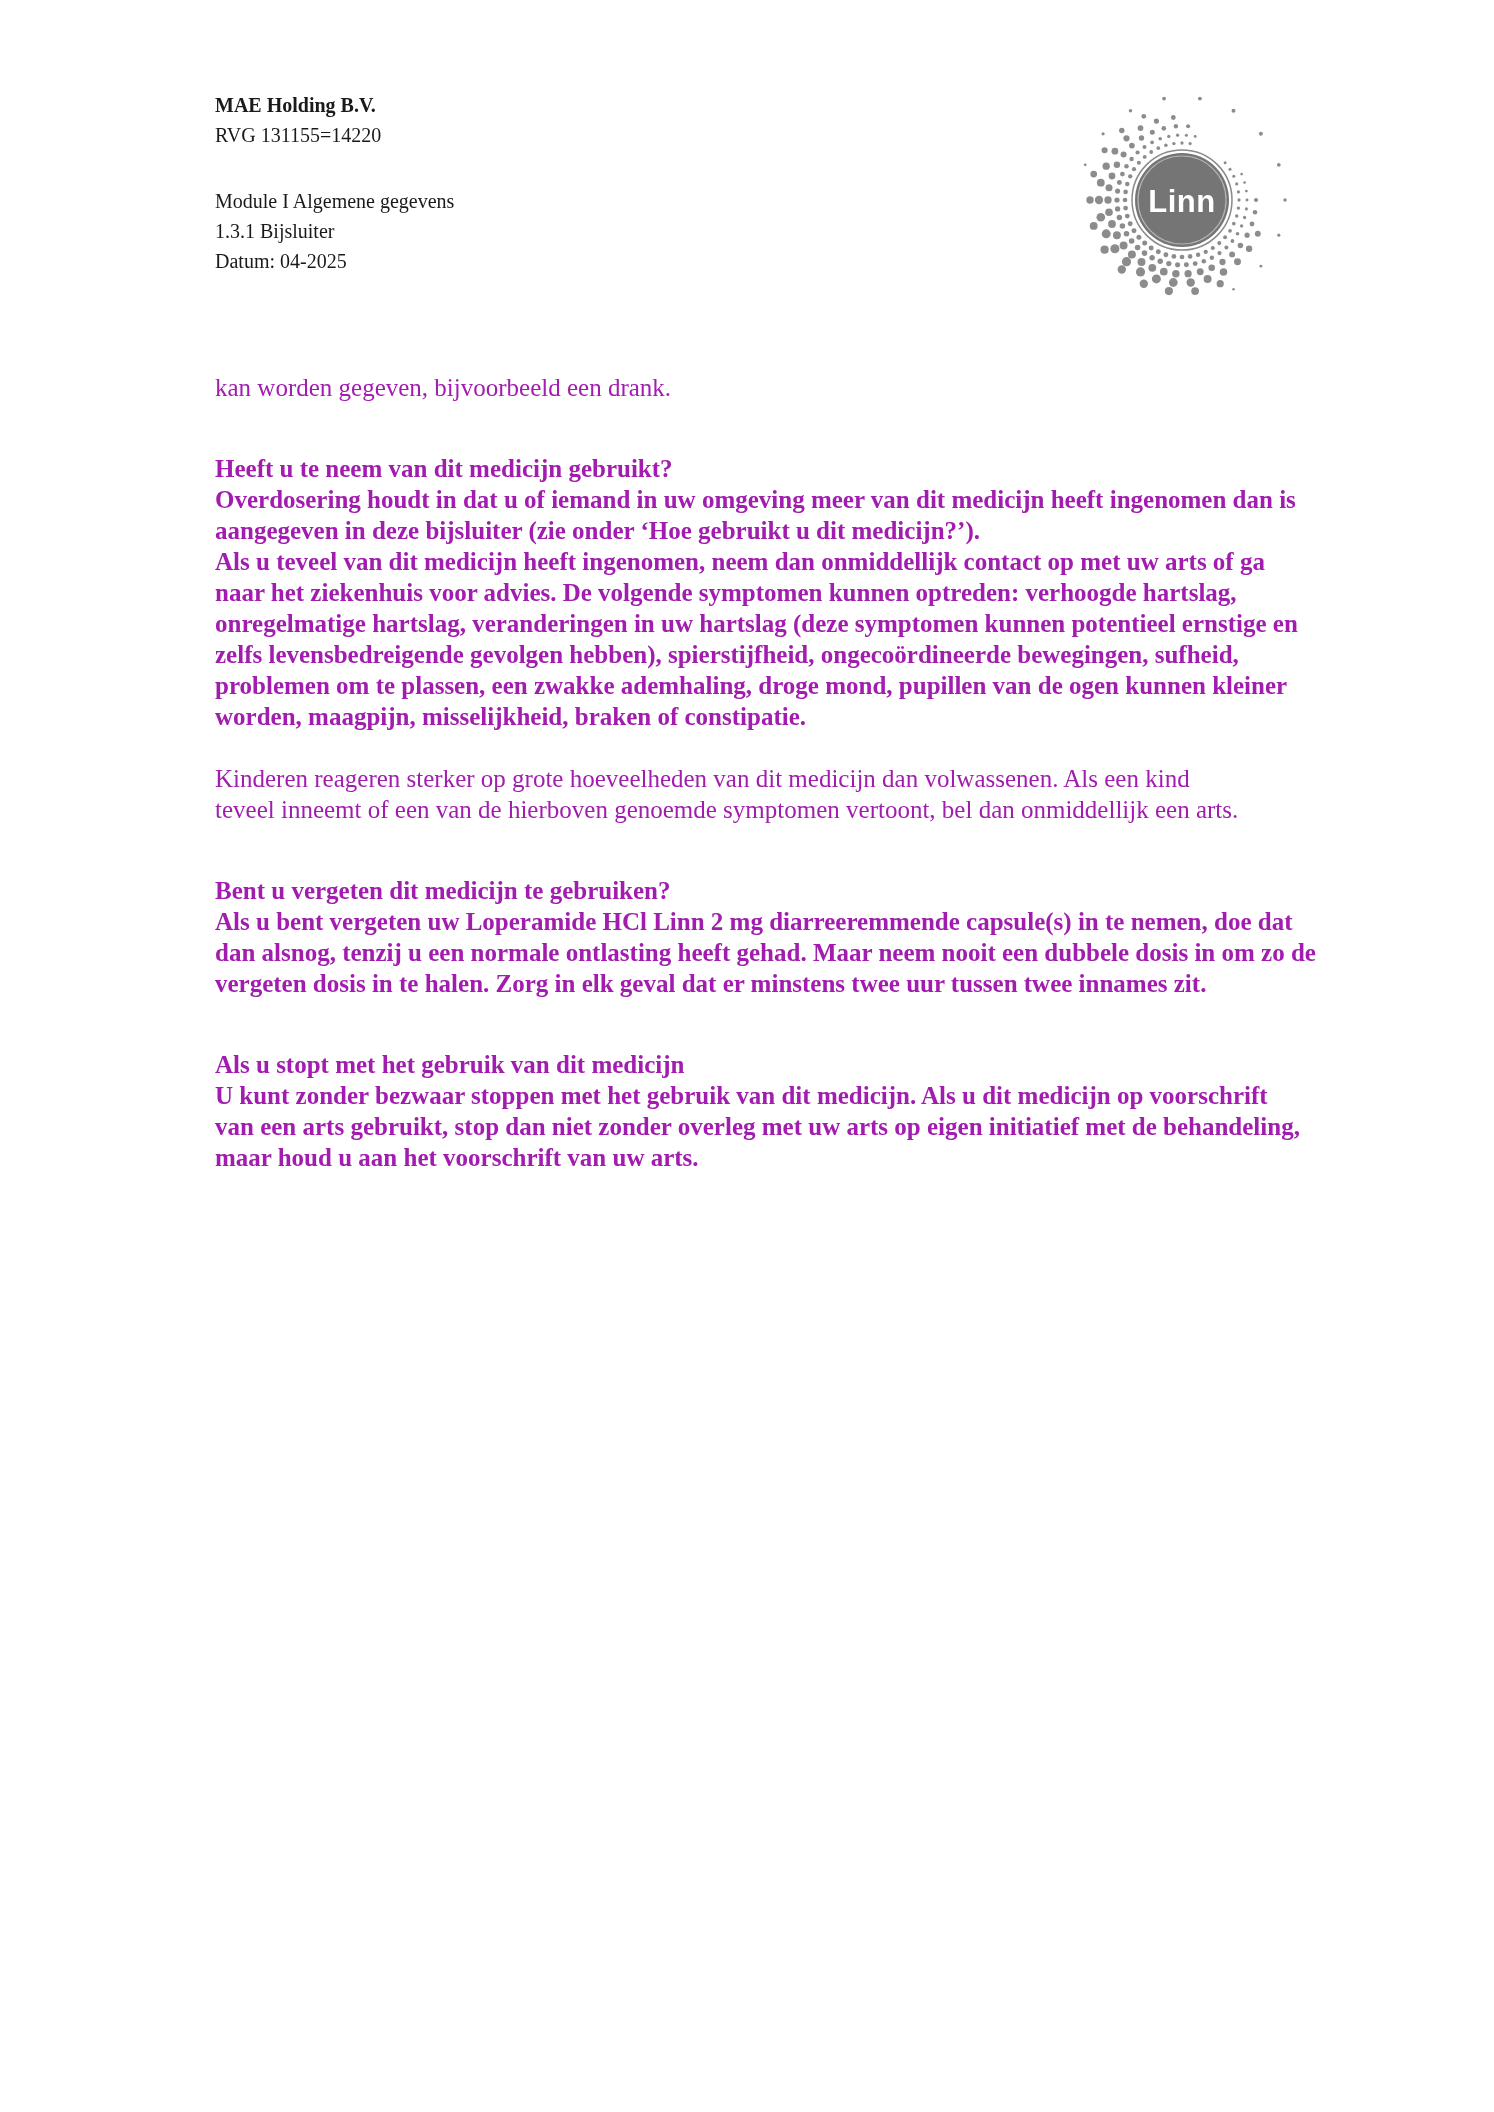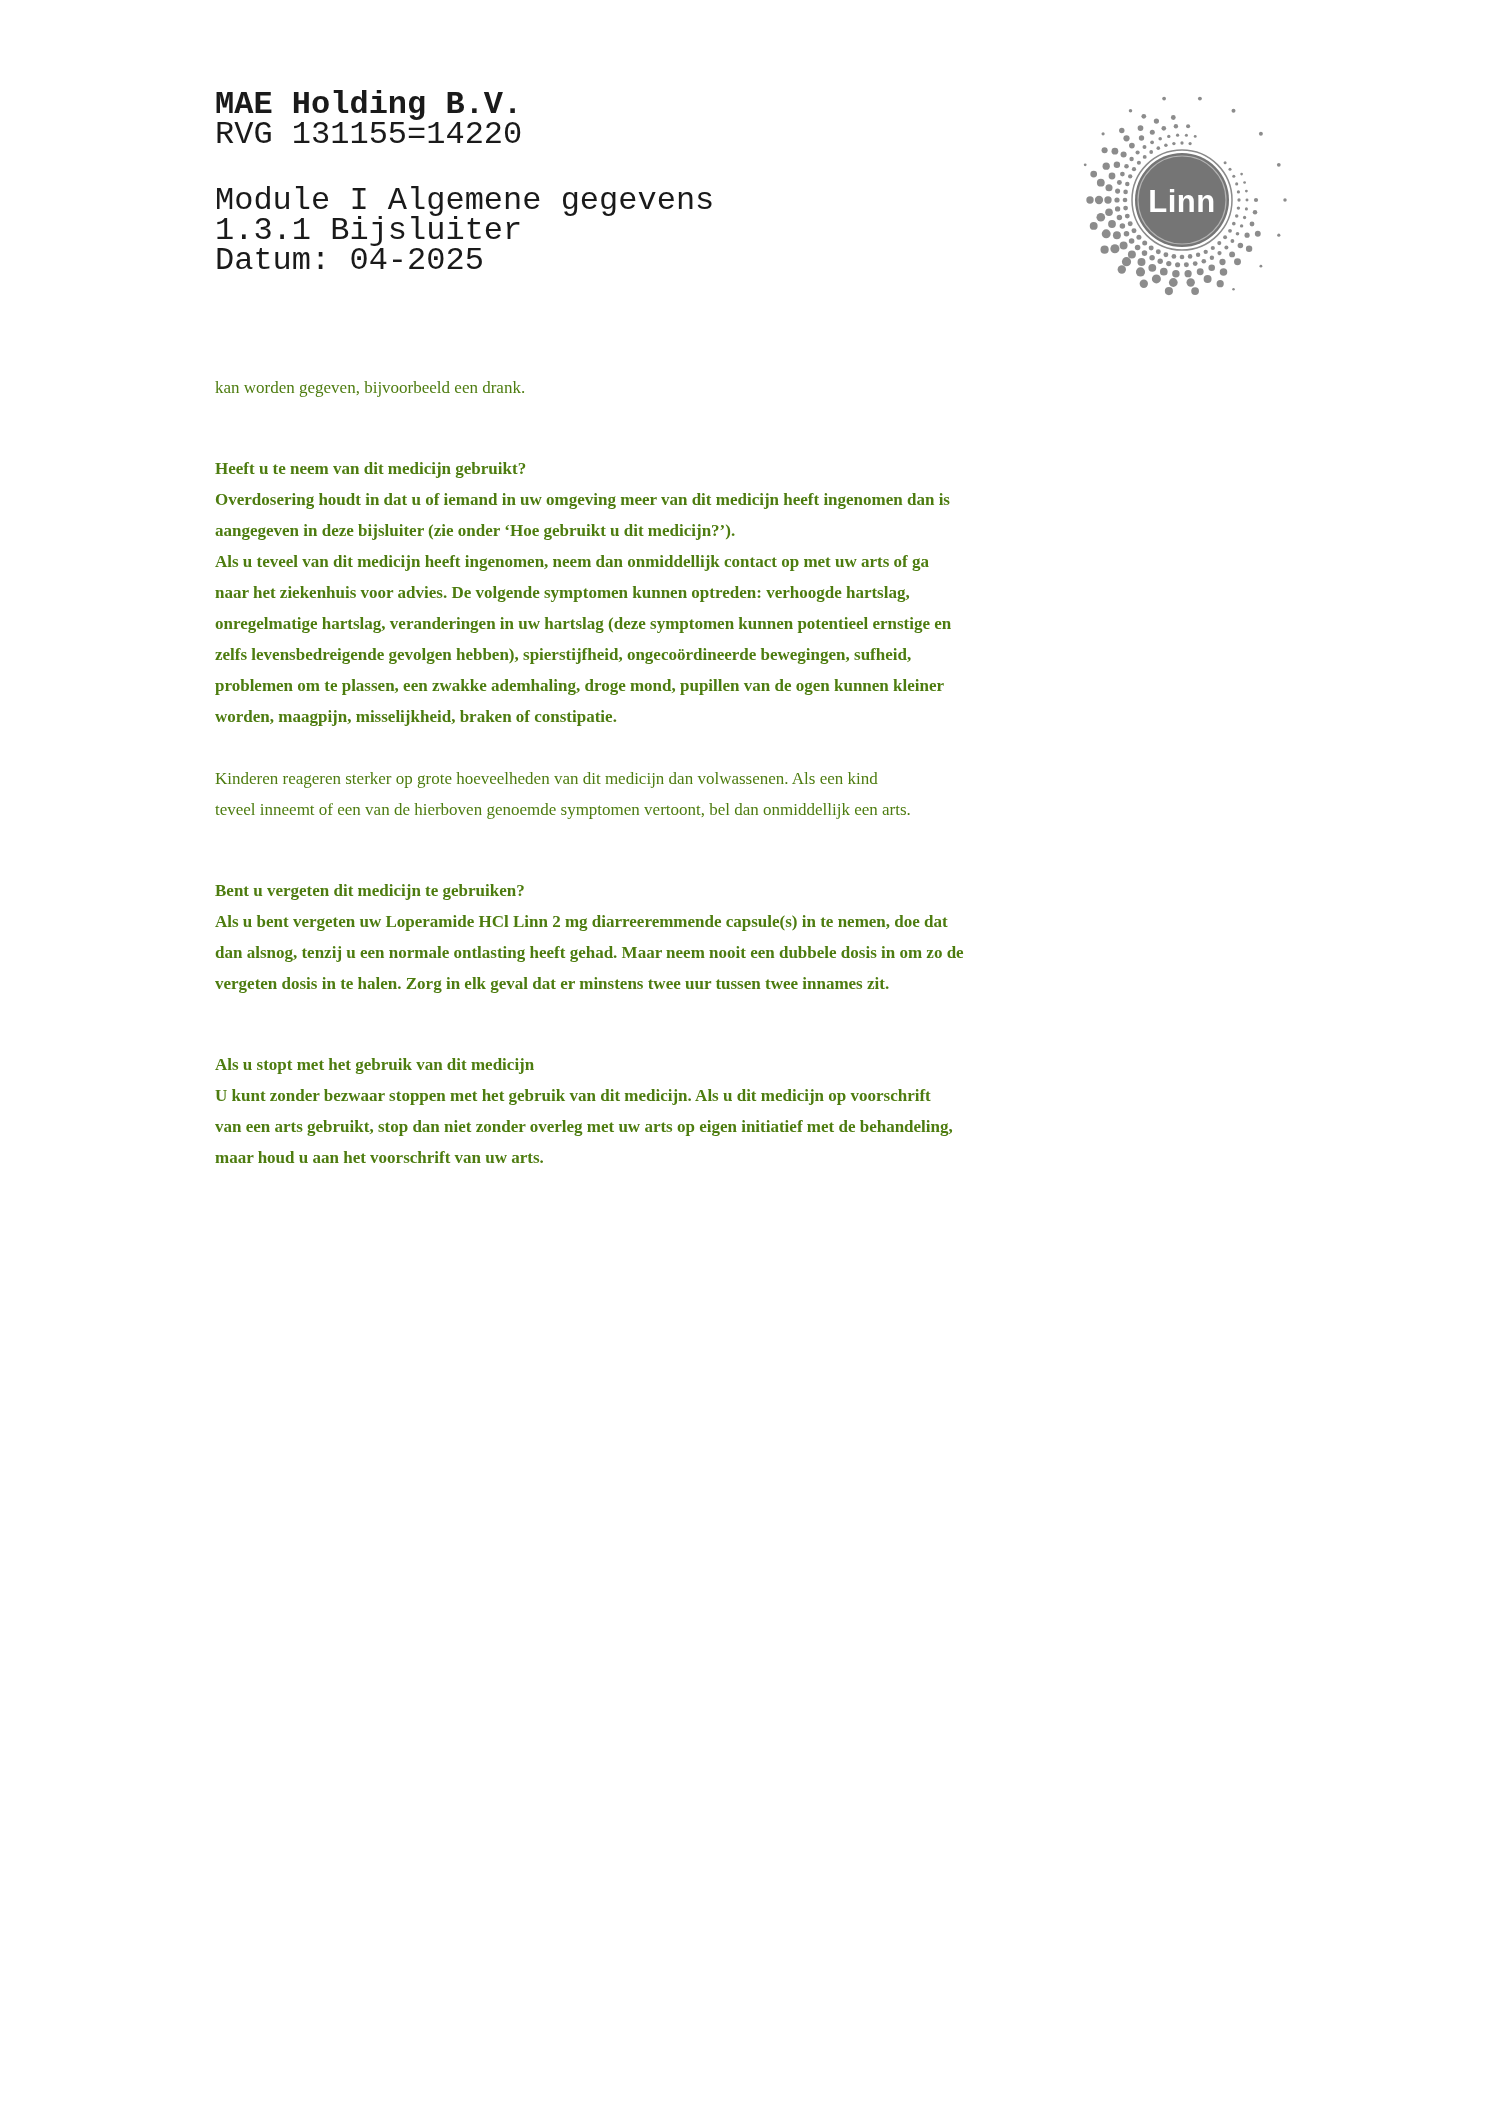--- a/index.html
+++ b/index.html
@@ -10,22 +10,22 @@
     overflow:hidden;
   }
   .page{
     position:absolute;inset:0;
     background:#ffffff;
   }
   
   .doc-header{
     position:absolute;
     left:215px;top:90px;
-    font-family:Liberation Mono, monospace;
-    font-size:32px;
+    font-family:Liberation Serif, serif;
+    font-size:20px;
     line-height:30px;
     color:#1a1a1a;
     width:760px;
   }
   .doc-header .bold{font-weight:bold;}
   .doc-header .pre{white-space:pre-line;}
   .hdr-block2{margin-top:36px;}
   
   .logo-wrap{
     position:absolute;
@@ -37,23 +37,23 @@
     font-weight:bold;
     font-size:31px;
     letter-spacing:0.5px;
   }
   
   .doc-body{
     position:absolute;
     left:215px;top:372px;
     width:1140px;
     font-family:"Liberation Serif",serif;
-    font-size:17px;
+    font-size:25px;
     line-height:31px;
-    color:#4d7c0f;
+    color:#a21caf;
     text-align:left;
   }
   .doc-body p{
     margin:0;
     white-space:pre-line;
   }
   .doc-body p.h{
     font-weight:bold;
     margin-top:50px;
   }

